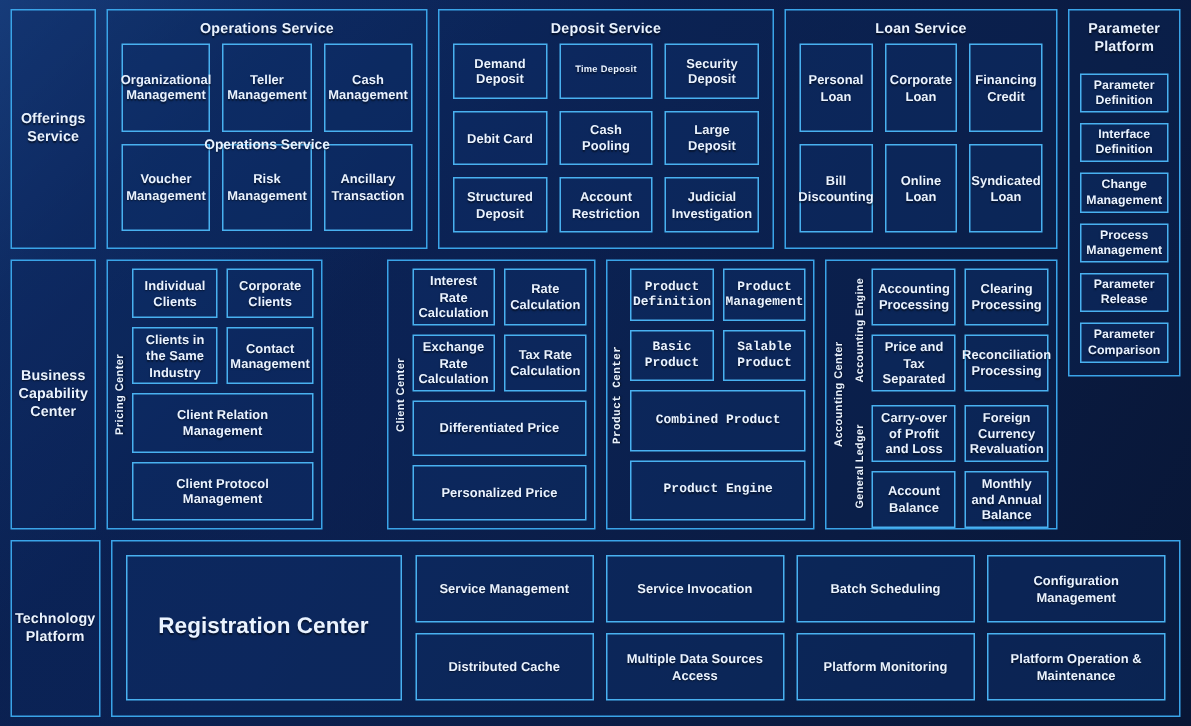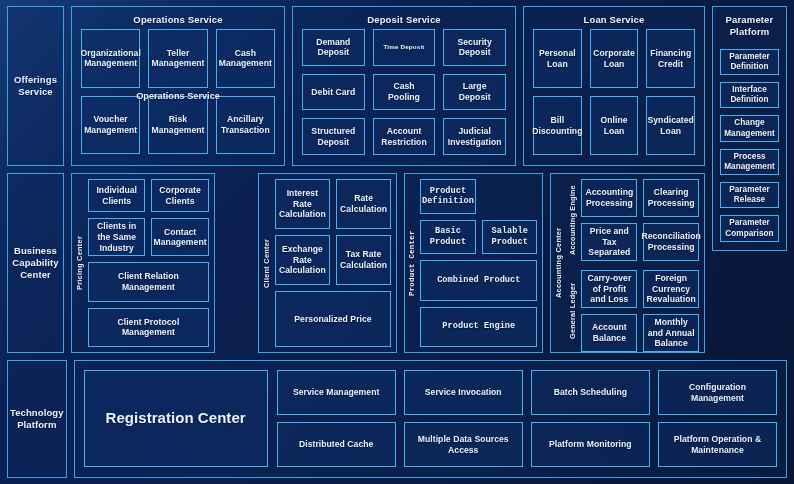--- a/index.html
+++ b/index.html
@@ -301,29 +301,31 @@
       <div class="vlabel">Client Center</div>
       <div class="cap-body">
         <div class="cap-row2">
           <div class="tile">Interest Rate Calculation</div>
           <div class="tile">Rate Calculation</div>
         </div>
         <div class="cap-row2">
           <div class="tile">Exchange Rate Calculation</div>
           <div class="tile">Tax Rate Calculation</div>
         </div>
+        <div class="tile cap-full">Differentiated Price</div>
         <div class="tile cap-full">Personalized Price</div>
       </div>
     </div>
 
     <div class="panel cap-panel" id="panel-product">
       <div class="vlabel">Product Center</div>
       <div class="cap-body">
         <div class="cap-row2">
           <div class="tile">Product Definition</div>
+          <div class="tile">Product Management</div>
         </div>
         <div class="cap-row2">
           <div class="tile">Basic Product</div>
           <div class="tile">Salable Product</div>
         </div>
         <div class="tile cap-full">Combined Product</div>
         <div class="tile cap-full">Product Engine</div>
       </div>
     </div>
 

